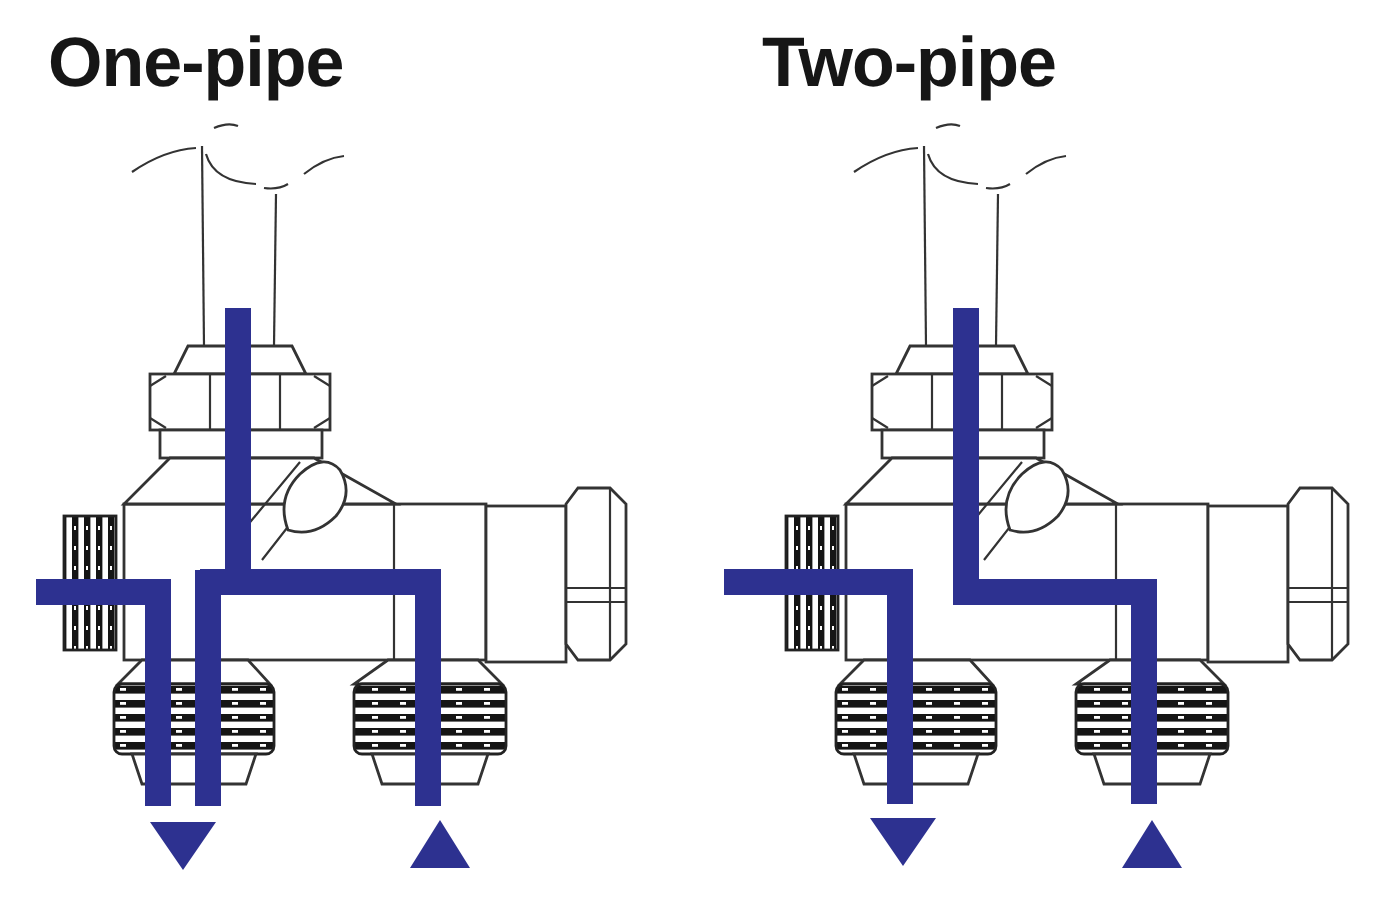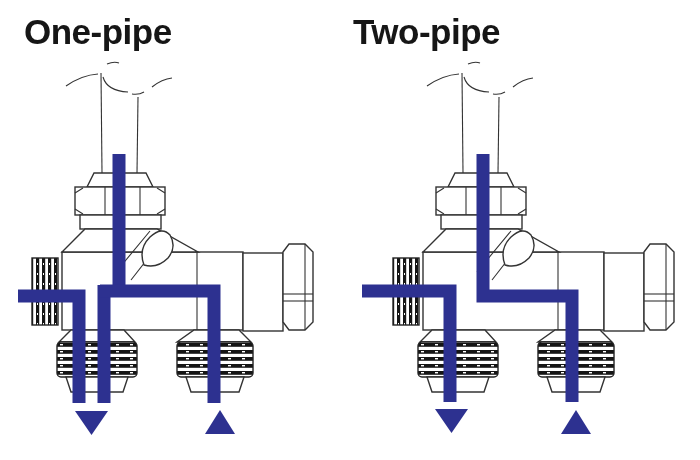--- a/index.html
+++ b/index.html
@@ -12,21 +12,21 @@
     position:relative;width:685px;height:460px;
     background:var(--background);overflow:hidden;
   }
   .diagram-title{
     position:absolute;top:12px;margin:0;
     font-family:"Liberation Sans",sans-serif;
     font-weight:bold;font-size:35px;letter-spacing:-0.5px;
     color:var(--text);white-space:nowrap;
   }
   #title-one{left:24px;}
-  #title-two{left:353px;}
+  #title-two{left:381px;}
   svg{position:absolute;left:0;top:0;display:block;}
   .art{stroke:var(--outline);stroke-width:1.4;fill:#ffffff;}
   .thin{stroke:var(--outline);stroke-width:1.1;fill:none;}
   .flow-line{stroke:var(--flow);stroke-width:13;fill:none;stroke-linecap:butt;stroke-linejoin:miter;}
   .flow-arrow{fill:var(--flow);stroke:none;}
 </style>
 </head>
 <body>
 
 <div class="canvas">

